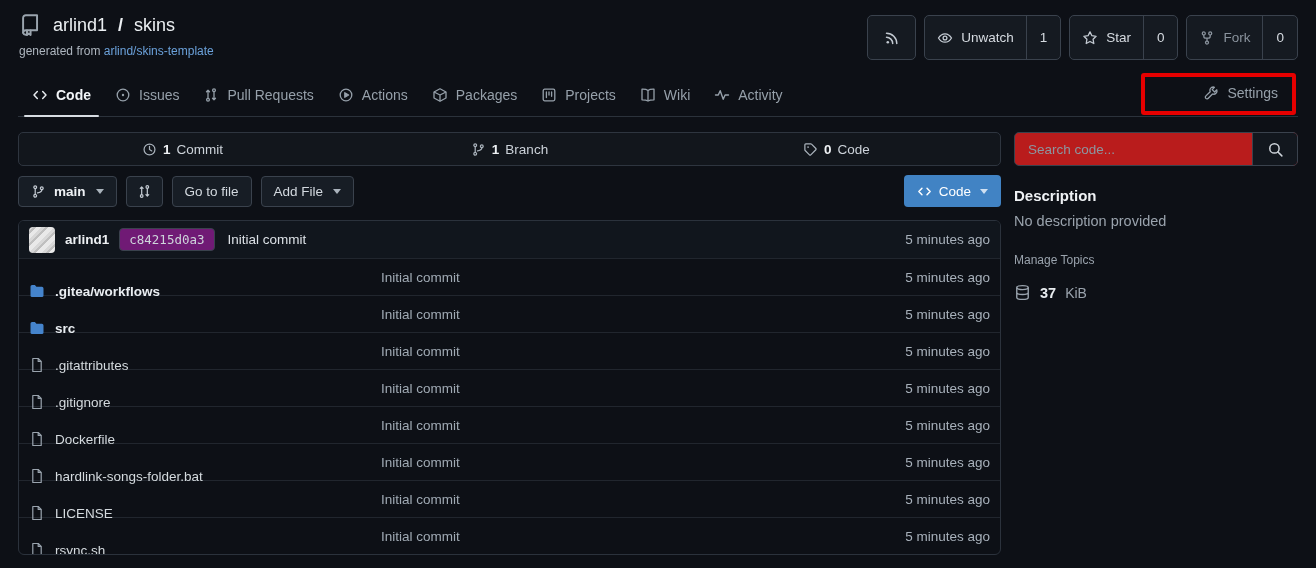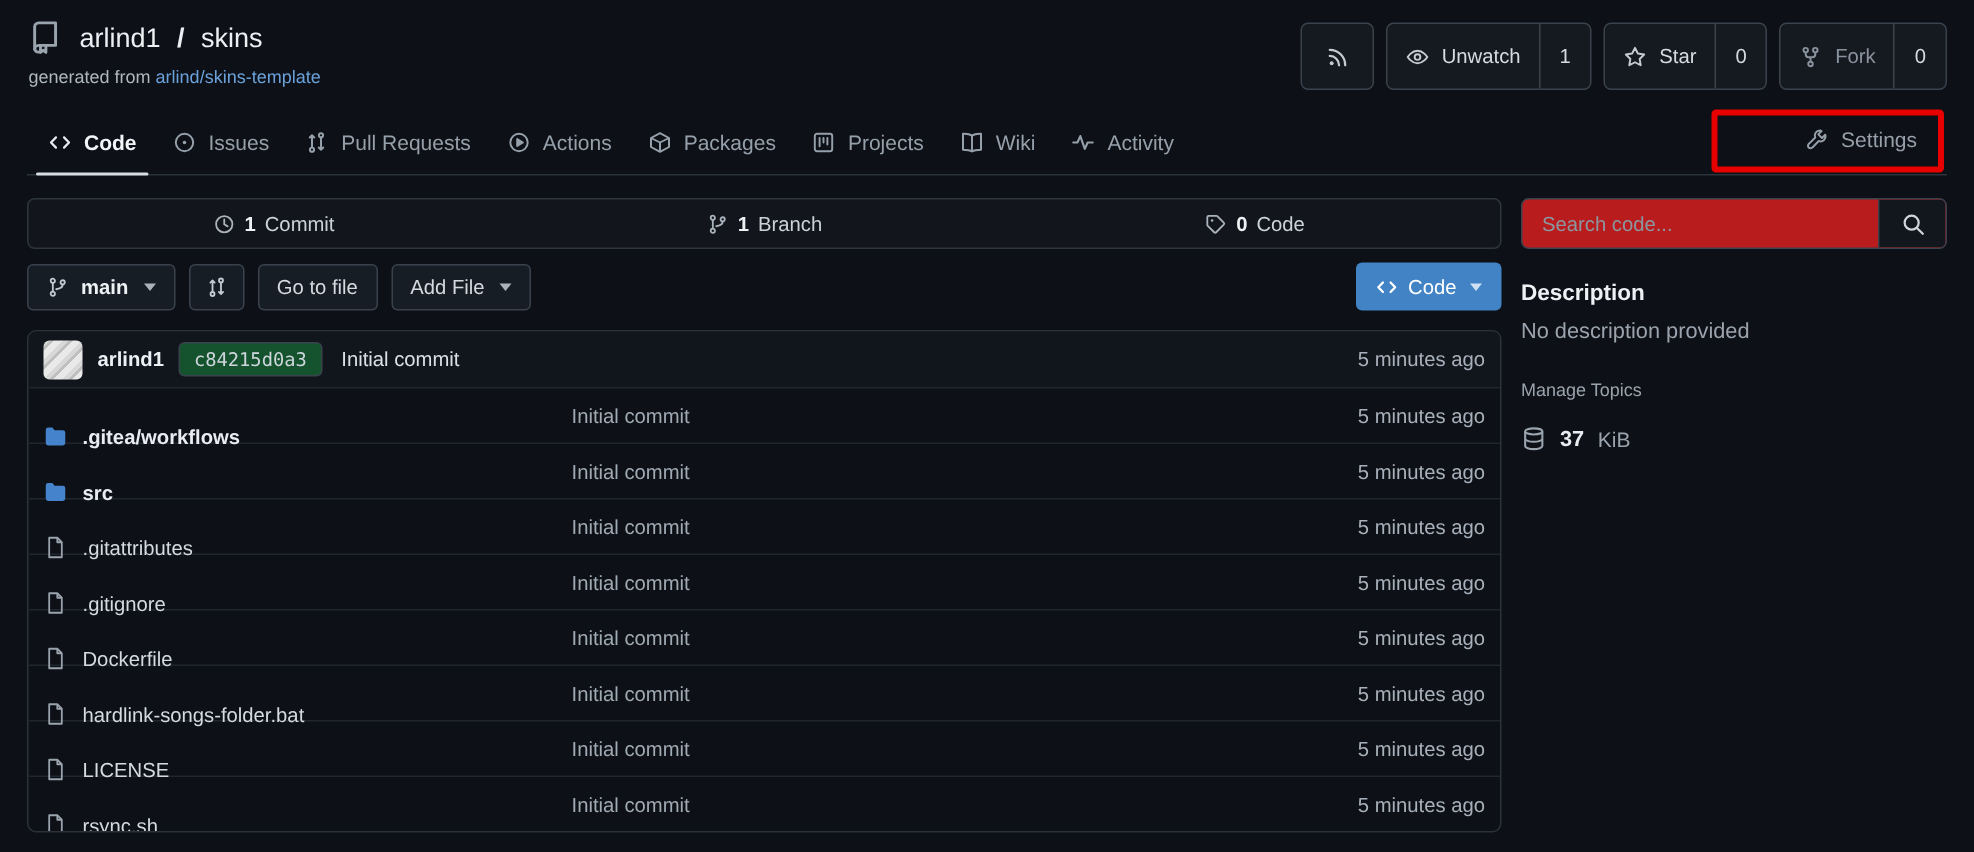--- a/index.html
+++ b/index.html
@@ -62,21 +62,21 @@
   .spacer { flex: 1; }
   .btn-blue { display: flex; align-items: center; gap: 7px; background: #4183c4; border: none; border-radius: 4px; height: 32px; padding: 0 13px; font-size: 13.5px; color: #ffffff; cursor: pointer; }
   .btn-blue .caret { border-top-color: #cfe0f2; }
 
   
   .file-table { margin-top: 13px; border: 1px solid #2b323c; border-radius: 6px; overflow: hidden; background: #0d1016; }
   .commit-row { display: flex; align-items: center; gap: 10px; padding: 0 10px; height: 37px; background: #11161d; font-size: 13.5px; }
   .avatar { width: 26px; height: 26px; border-radius: 4px; flex: none;
     background: repeating-linear-gradient(135deg, #d8d8d8 0 3px, #bfbfbf 3px 5px, #e9e9e9 5px 9px); }
   .commit-author { font-weight: 700; color: #edf0f3; }
-  .commit-hash { font-family: "DejaVu Sans Mono", monospace; font-size: 12.5px; color: #ced5db; background: #14532d; border: 1px solid #3a424d; border-radius: 4px; padding: 3px 9px; cursor: pointer; }
+  .commit-hash { font-family: "DejaVu Sans Mono", monospace; font-size: 12.5px; color: #ced5db; background: #701a75; border: 1px solid #3a424d; border-radius: 4px; padding: 3px 9px; cursor: pointer; }
   .commit-msg { color: #dbe0e5; margin-left: 3px; cursor: pointer; }
   .row-time { margin-left: auto; color: #a8b1bb; font-size: 13.5px; }
 
   .file-row { display: flex; align-items: center; height: 37px; padding: 0 10px; border-top: 1px solid #21262e; font-size: 13.5px; }
   .cell-name { width: 352px; display: flex; align-items: center; gap: 10px; color: #d4dade; flex: none; cursor: pointer; margin-top: 28px; }
   .file-row.type-folder .cell-name { color: #e9edf1; font-weight: 700; }
   .folder-icon { color: #4584cc; display: none; }
   .file-icon { color: #9aa4ae; }
   .file-row.type-folder .folder-icon { display: block; }
   .cell-msg { flex: 1; color: #a0aab4; cursor: pointer; }

